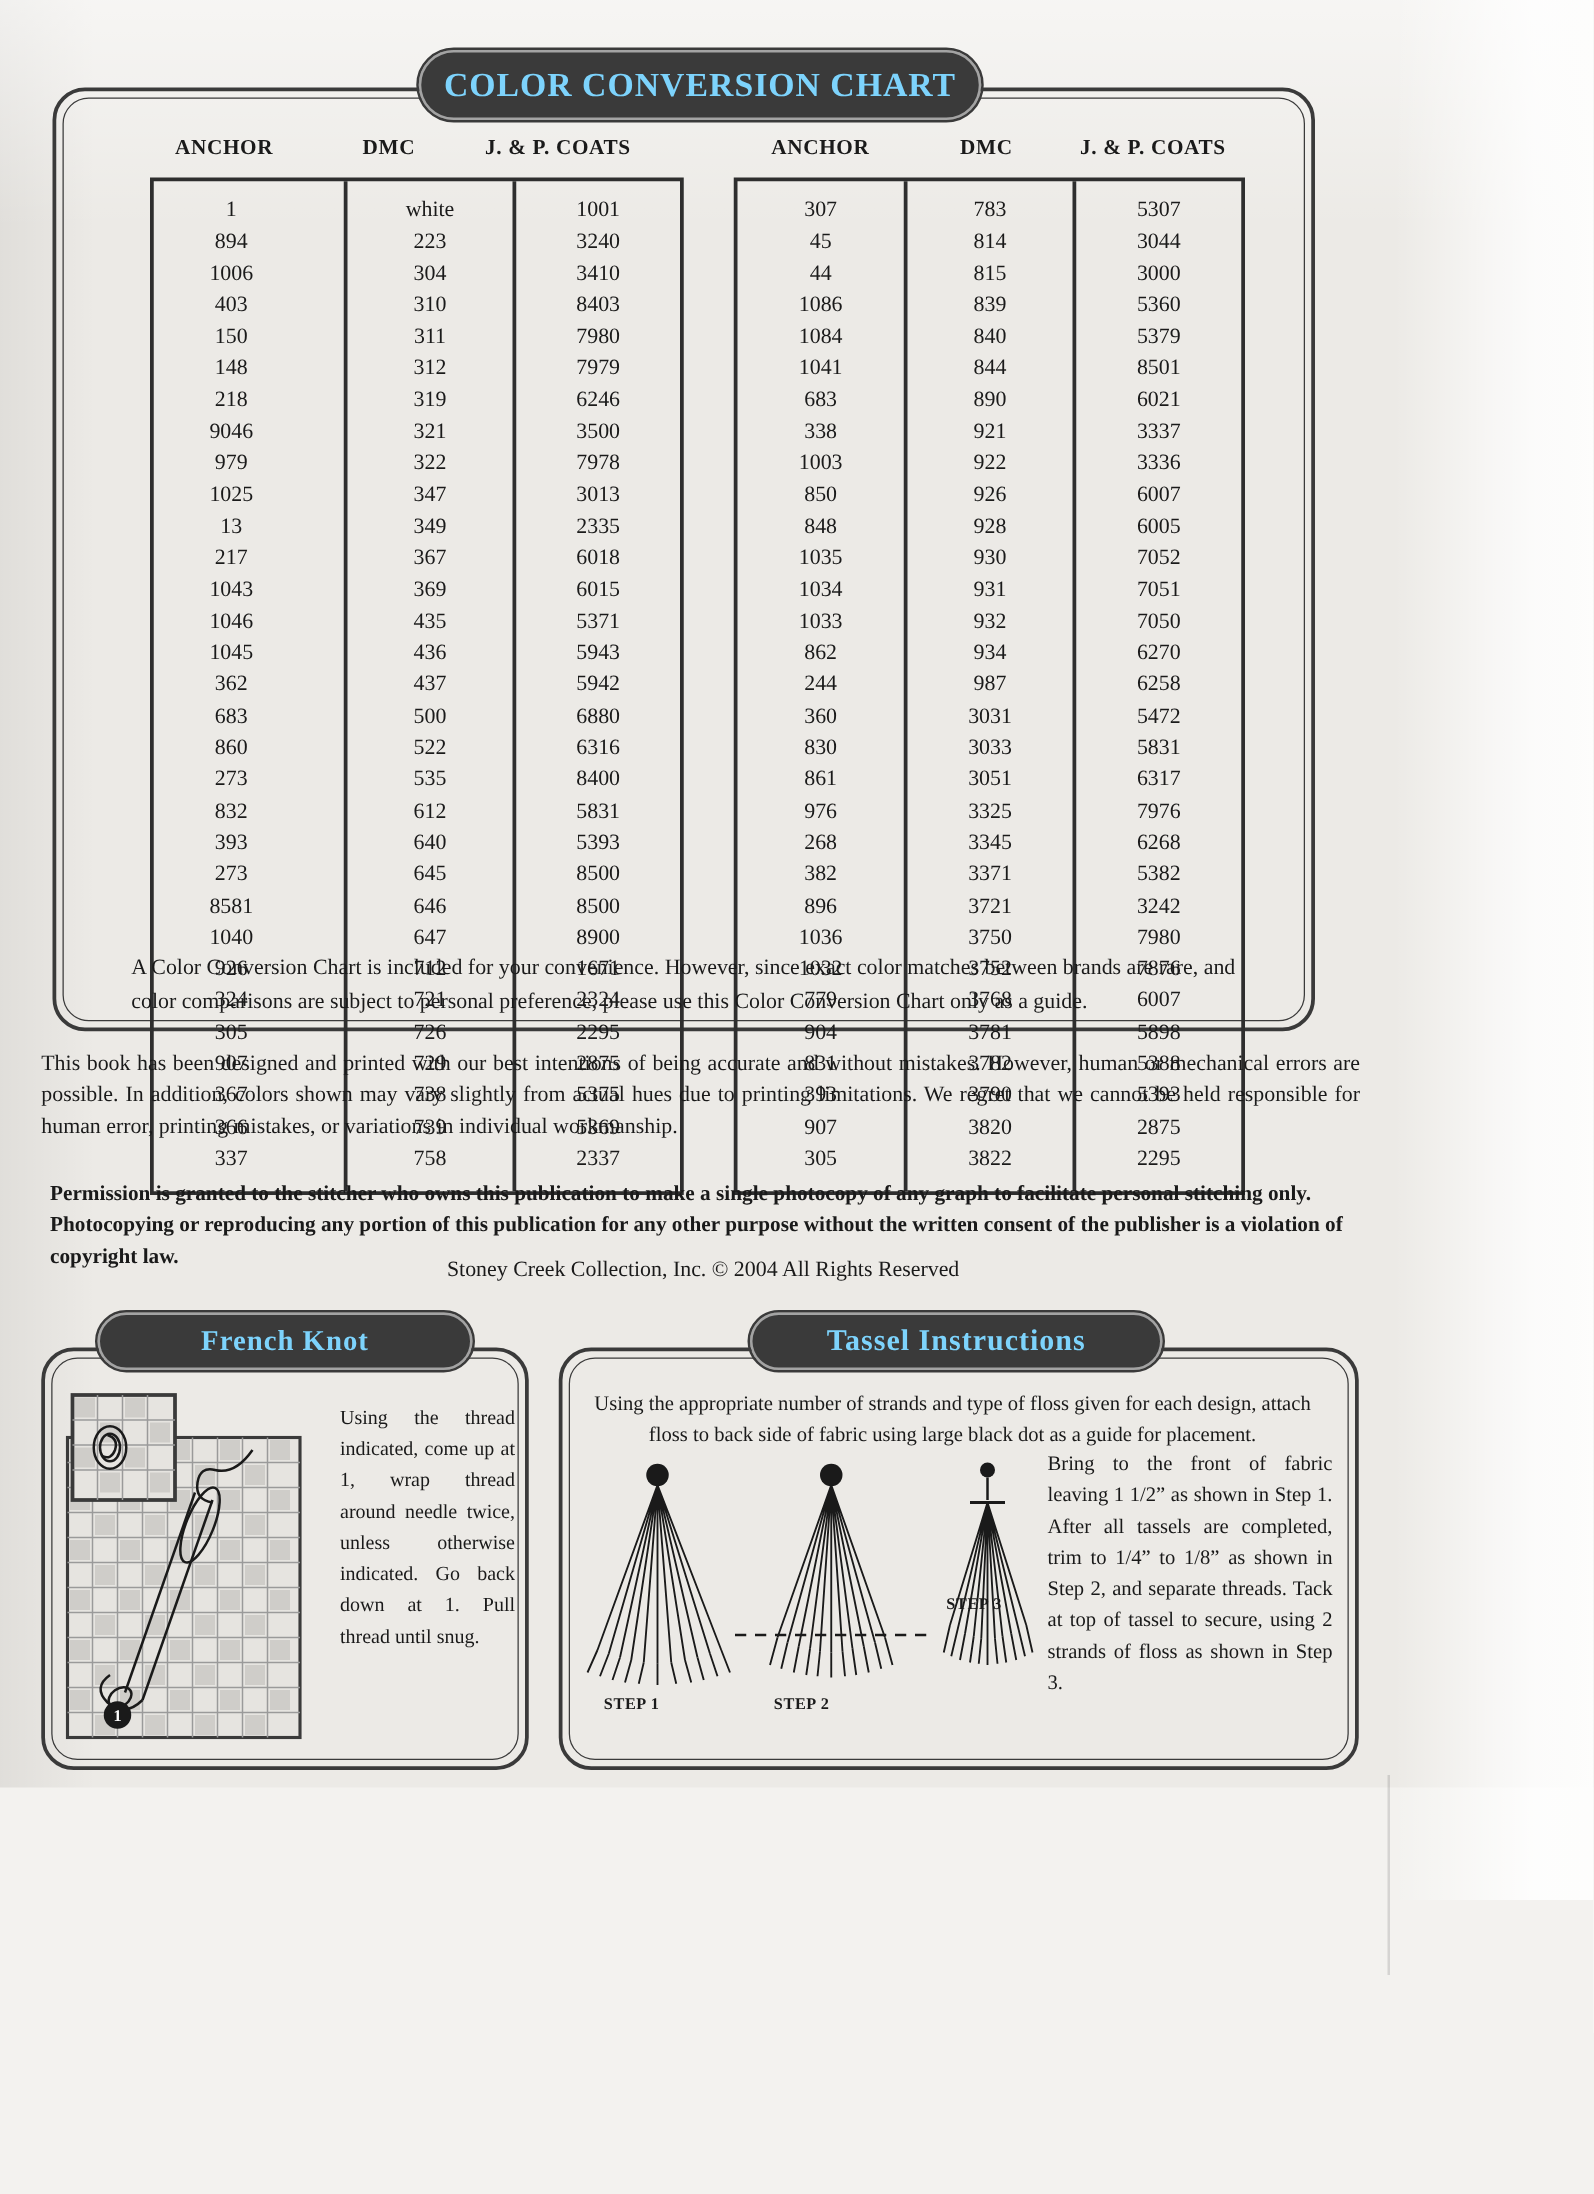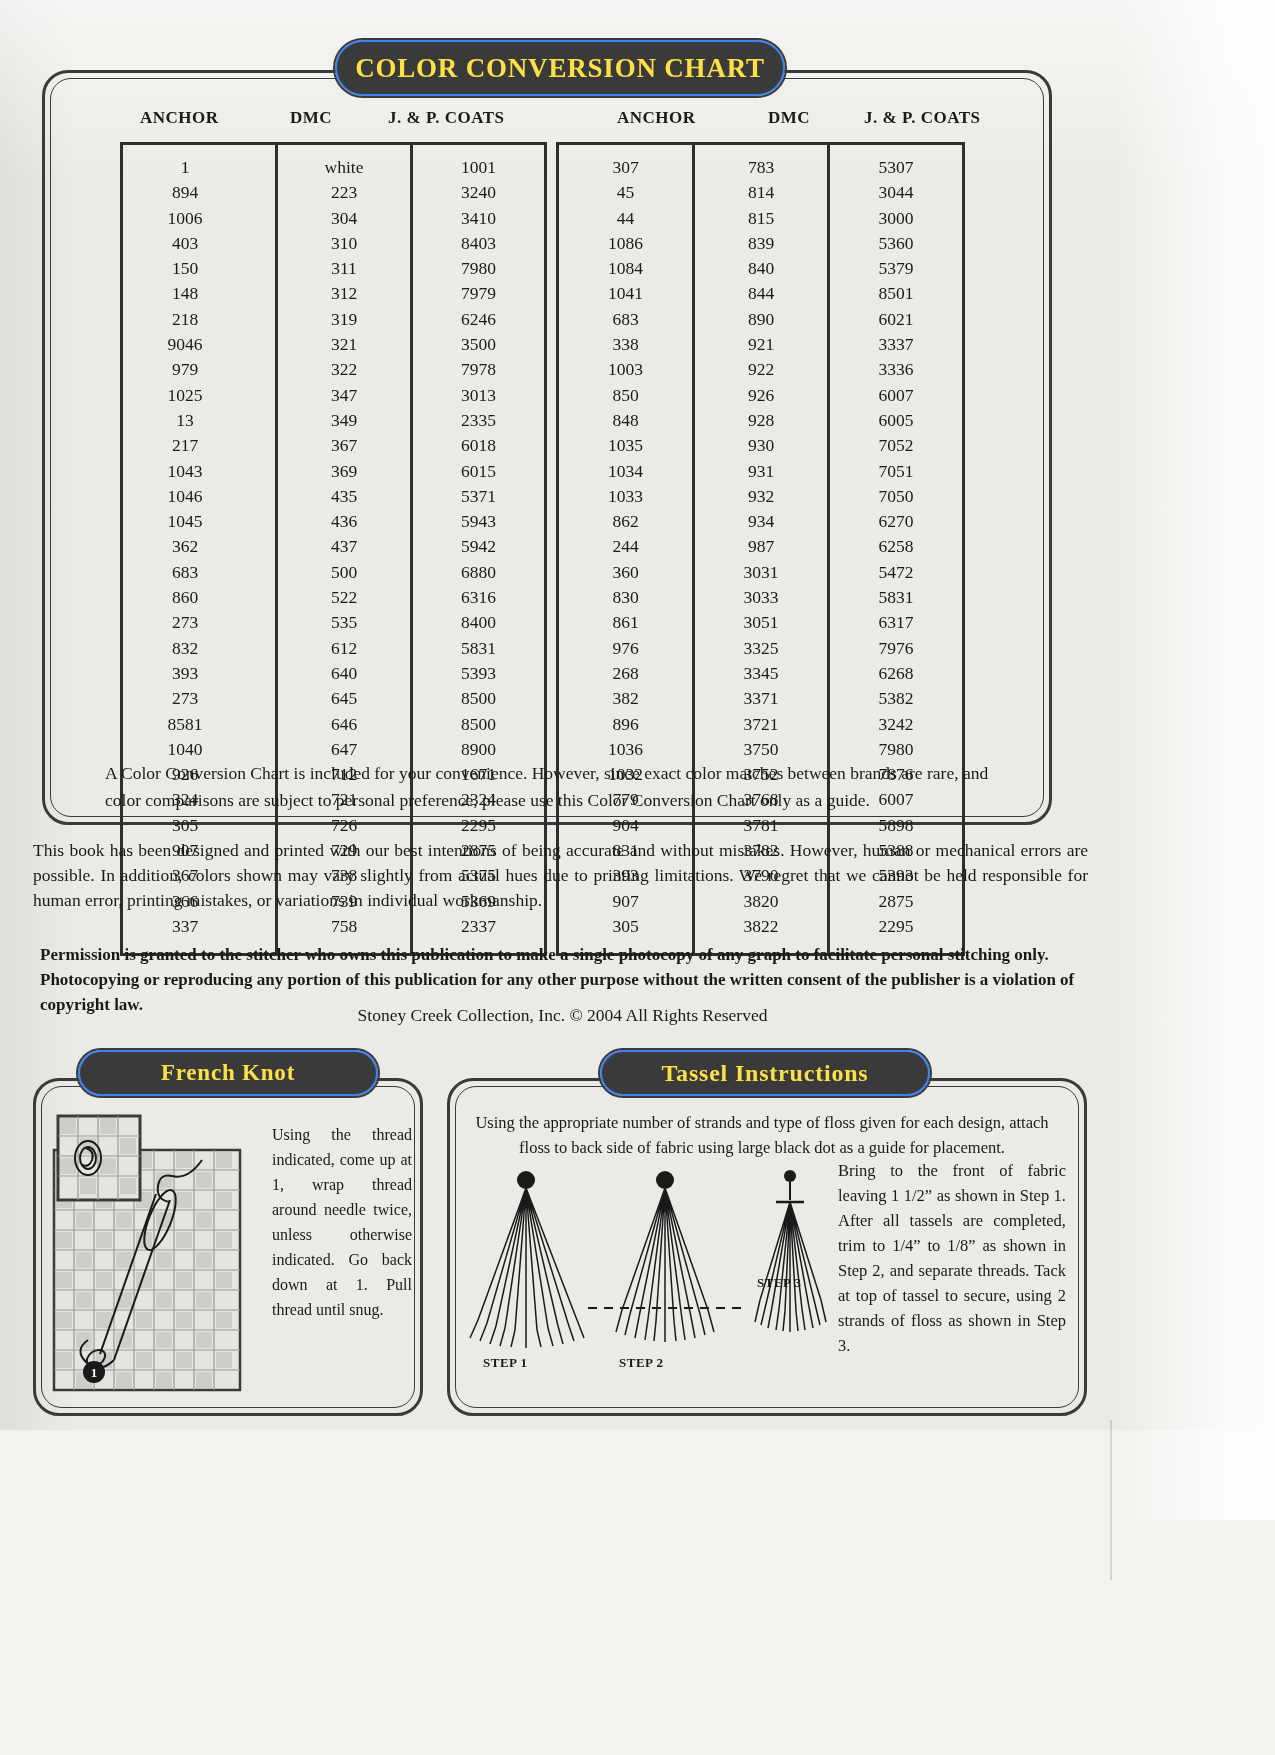--- a/index.html
+++ b/index.html
@@ -45,24 +45,24 @@
     position:absolute; inset:5px;
     border:1.5px solid #3a3a3a;
     border-radius:21px;
   }
 
   
   .banner {
     position:absolute;
     background:#3a3a3a;
     border-radius:999px;
-    border:2px solid #3b82f6;
+    border:2px solid #a3a3a3;
     outline:2px solid #3a3a3a;
     display:flex; align-items:center; justify-content:center;
-    color:#fde047;
+    color:#7dd3fc;
     letter-spacing:.8px;
     z-index:5;
   }
 
   
   #conv-panel { left:42px; top:70px; width:1010px; height:755px; }
   #conv-banner {
     left:335px; top:40px; width:450px; height:56px;
     font-size:27px; font-weight:bold;
   }
@@ -242,21 +242,21 @@
       <div>1671</div>
       <div>2324</div>
       <div>2295</div>
       <div>2875</div>
       <div>5375</div>
       <div>5369</div>
       <div>2337</div>
     </div>
 </div>
 
-<div class="tbl" id="right-table" style="position:absolute; left:556px; top:142px;">
+<div class="tbl" id="right-table" style="position:absolute; left:587px; top:142px;">
   <div class="tcol" style="width:133px;">
       <div>307</div>
       <div>45</div>
       <div>44</div>
       <div>1086</div>
       <div>1084</div>
       <div>1041</div>
       <div>683</div>
       <div>338</div>
       <div>1003</div>

